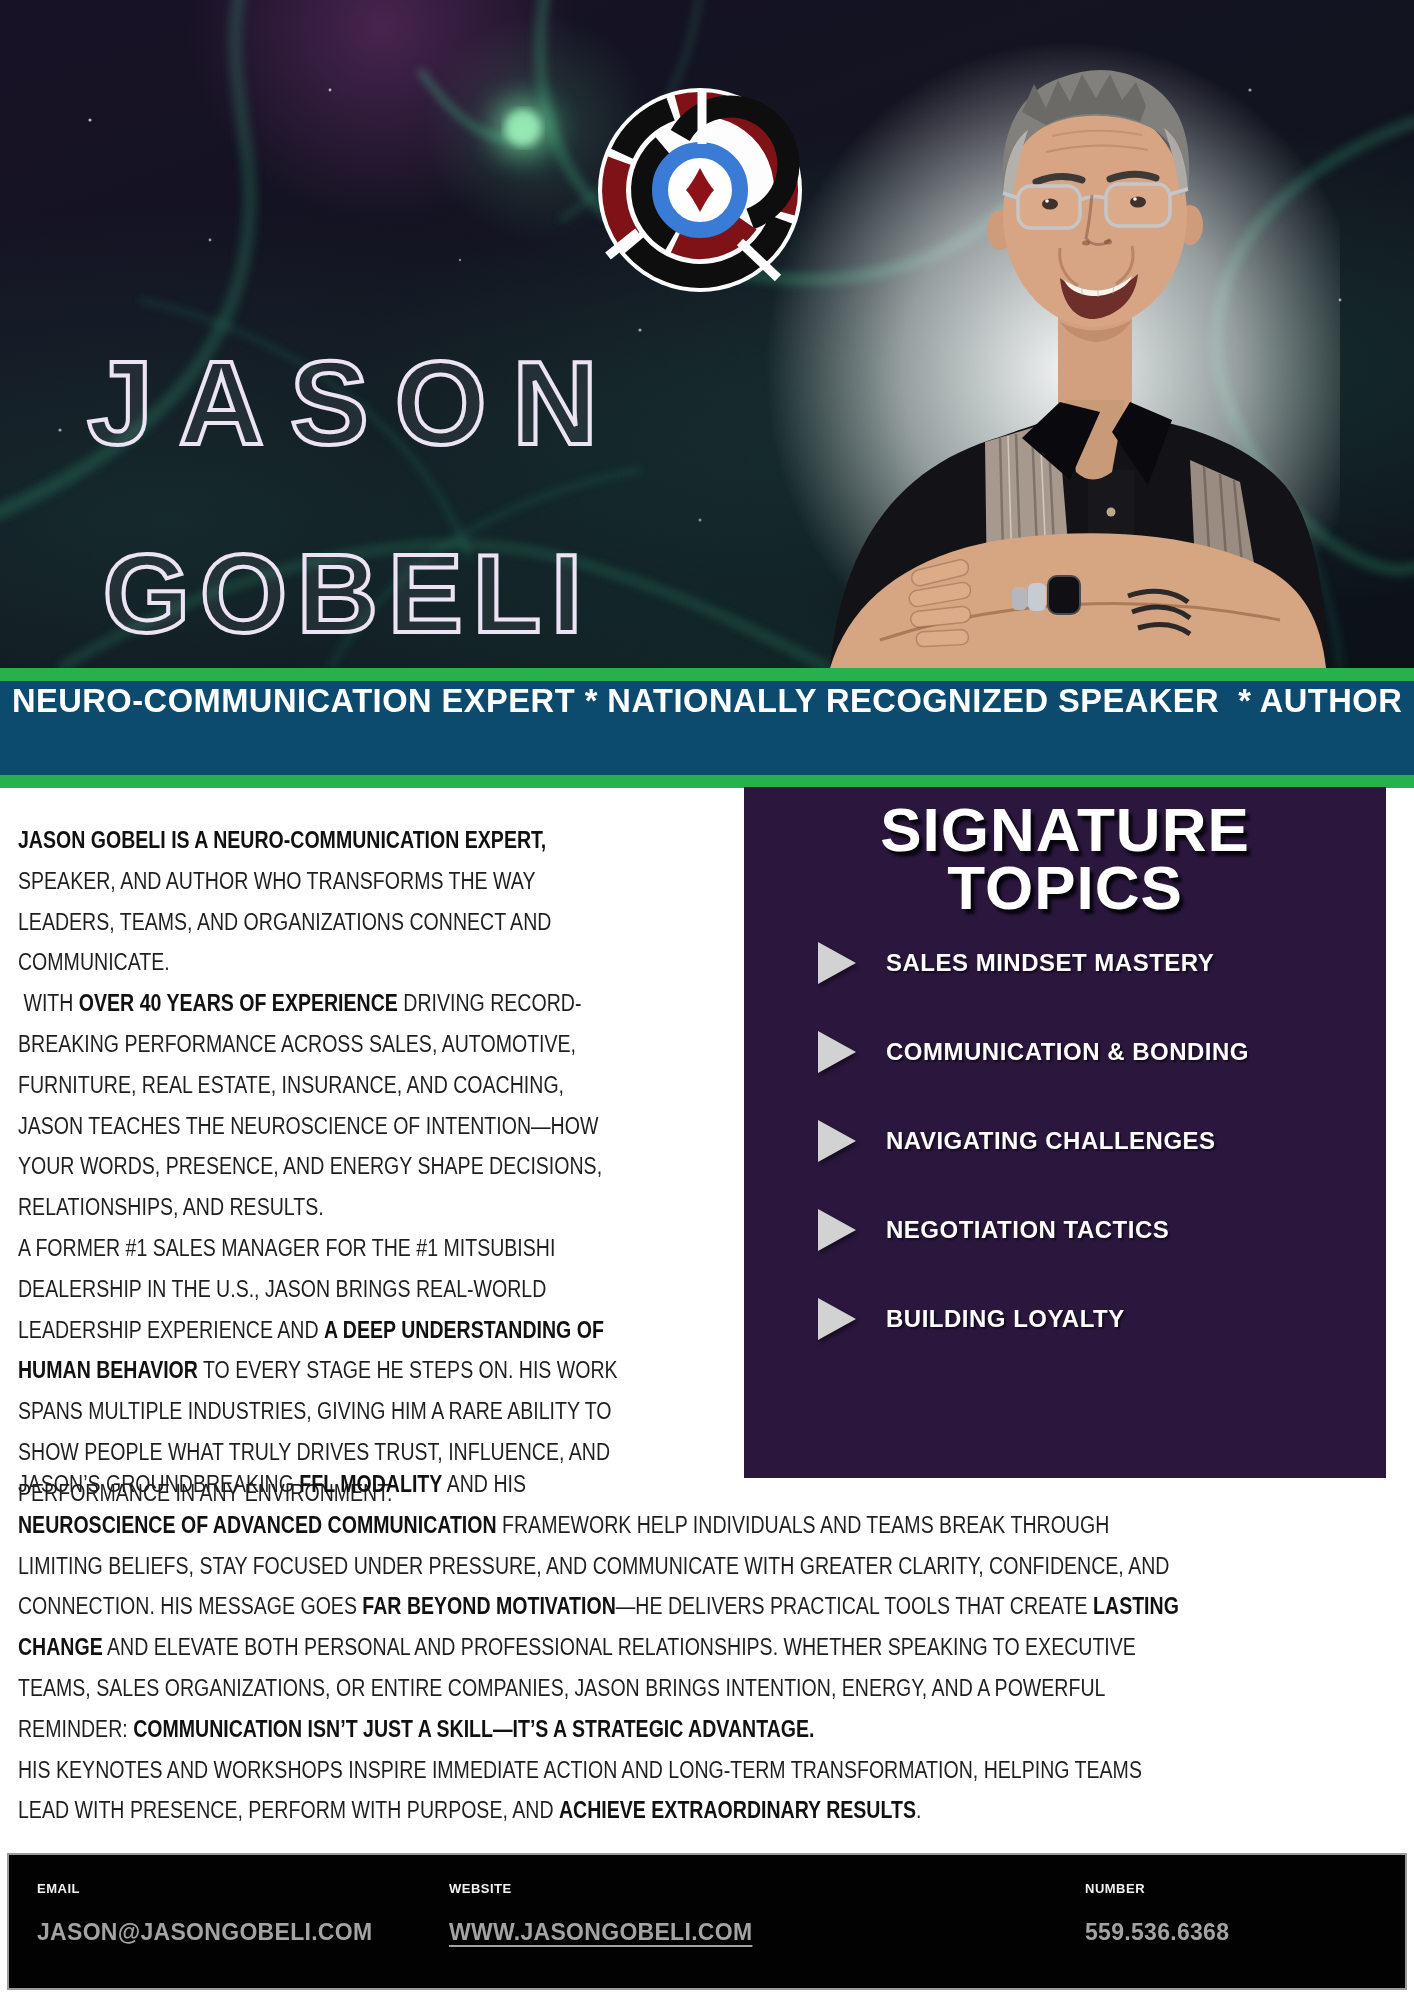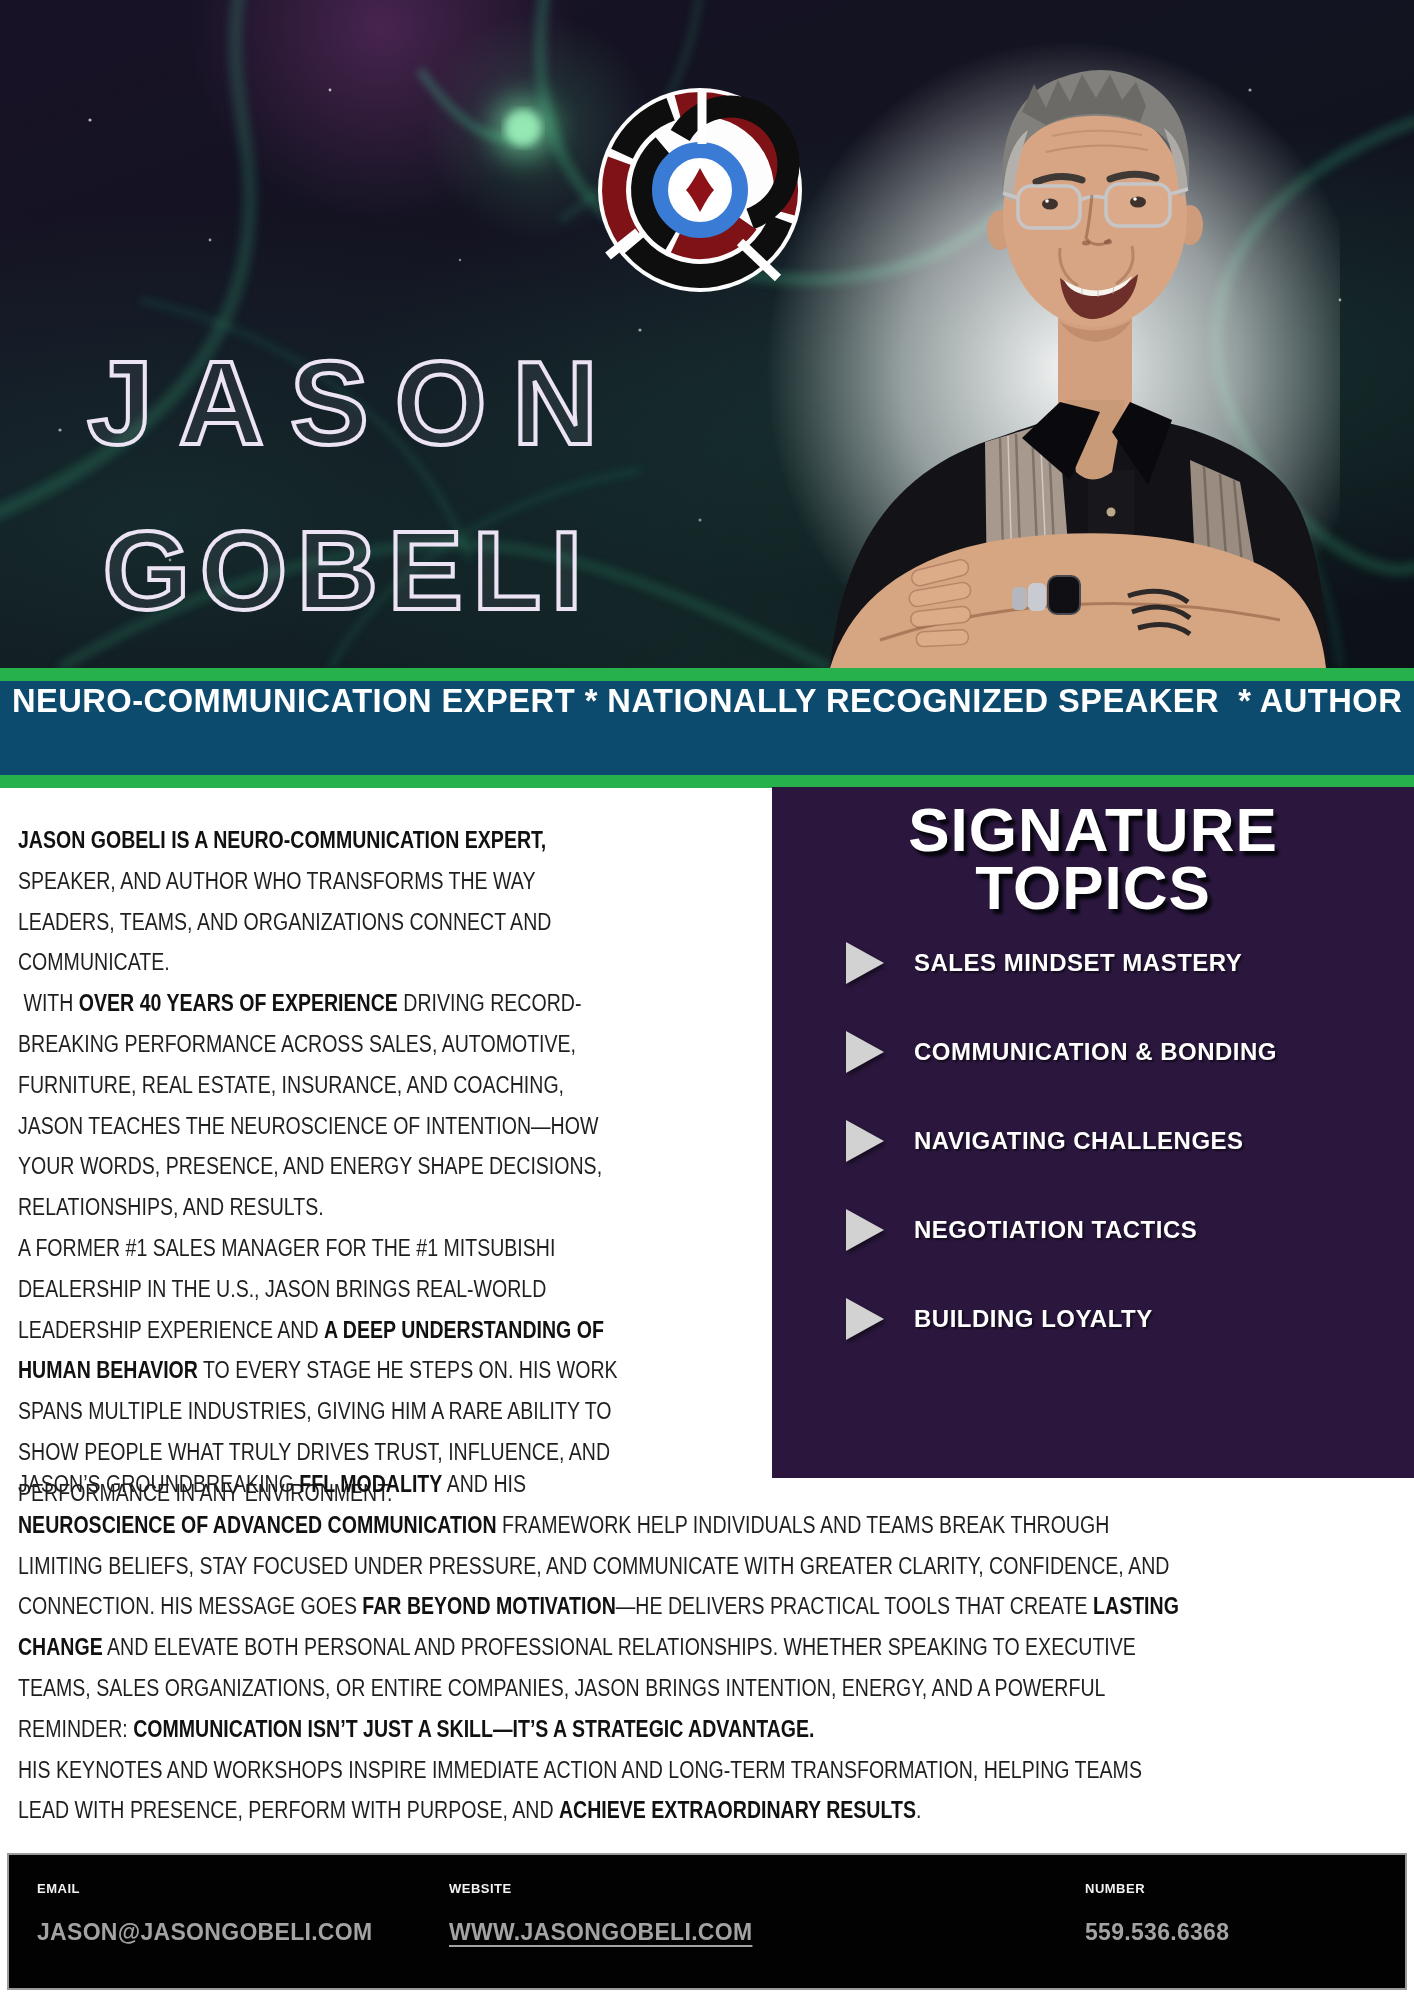--- a/index.html
+++ b/index.html
@@ -19,38 +19,38 @@
   .neurons{position:absolute;left:0;top:0;}
 
   .speaker-photo{position:absolute;left:760px;top:40px;}
 
   .brand-logo{position:absolute;left:595px;top:85px;width:210px;height:210px;}
 
   .speaker-name{position:absolute;left:55px;top:344px;width:575px;text-align:center;
     color:rgba(236,228,244,0.07);-webkit-text-stroke:4px #ece4f4;
     font-weight:bold;line-height:1;}
   .name-line1{font-size:118px;letter-spacing:26px;margin-right:-26px;}
-  .name-line2{font-size:112px;letter-spacing:10px;margin-right:-10px;margin-top:53px;}
+  .name-line2{font-size:112px;letter-spacing:10px;margin-right:-10px;margin-top:76px;}
 
   
   .bar-green{position:absolute;left:0;width:1414px;height:13px;background:#26b14c;}
   .bar-top{top:668px;} .bar-bottom{top:775px;}
   .banner{position:absolute;left:0;top:681px;width:1414px;height:94px;background:#0c4a6e;
           display:flex;align-items:flex-start;justify-content:center;}
   .banner-text{color:#ffffff;font-size:34px;font-weight:bold;letter-spacing:.5px;
                white-space:pre;transform:scaleX(.96);}
 
   
   .bio{color:#1f1f1f;font-size:23px;line-height:40.8px;transform-origin:left top;transform:scaleX(.85);}
   .bio b{font-weight:700;color:#111111;}
   .bio-left{position:absolute;left:18px;top:820px;width:710px;}
   .bio-bottom{position:absolute;left:18px;top:1464px;width:1383px;}
 
   
-  .topics-box{position:absolute;left:772px;top:787px;width:642px;height:691px;background:#2b173e;}
+  .topics-box{position:absolute;left:744px;top:787px;width:642px;height:691px;background:#2b173e;}
   .topics-title{padding-top:14px;text-align:center;color:#ffffff;font-weight:bold;
     font-size:62px;line-height:58px;letter-spacing:1px;
     text-shadow:4px 5px 3px rgba(5,5,12,.95);}
   .topics-list{margin-top:24px;display:flex;flex-direction:column;gap:45px;padding-left:74px;}
   .topic-row{display:flex;align-items:center;height:44px;}
   .tri{width:0;height:0;border-top:21px solid transparent;border-bottom:21px solid transparent;
        border-left:38px solid #d2d2d2;filter:drop-shadow(2px 3px 2px rgba(0,0,0,.5));}
   .topic-label{margin-left:30px;color:#ffffff;font-weight:bold;font-size:24px;
        letter-spacing:.5px;text-shadow:2px 2px 2px rgba(0,0,0,.55);}
 

